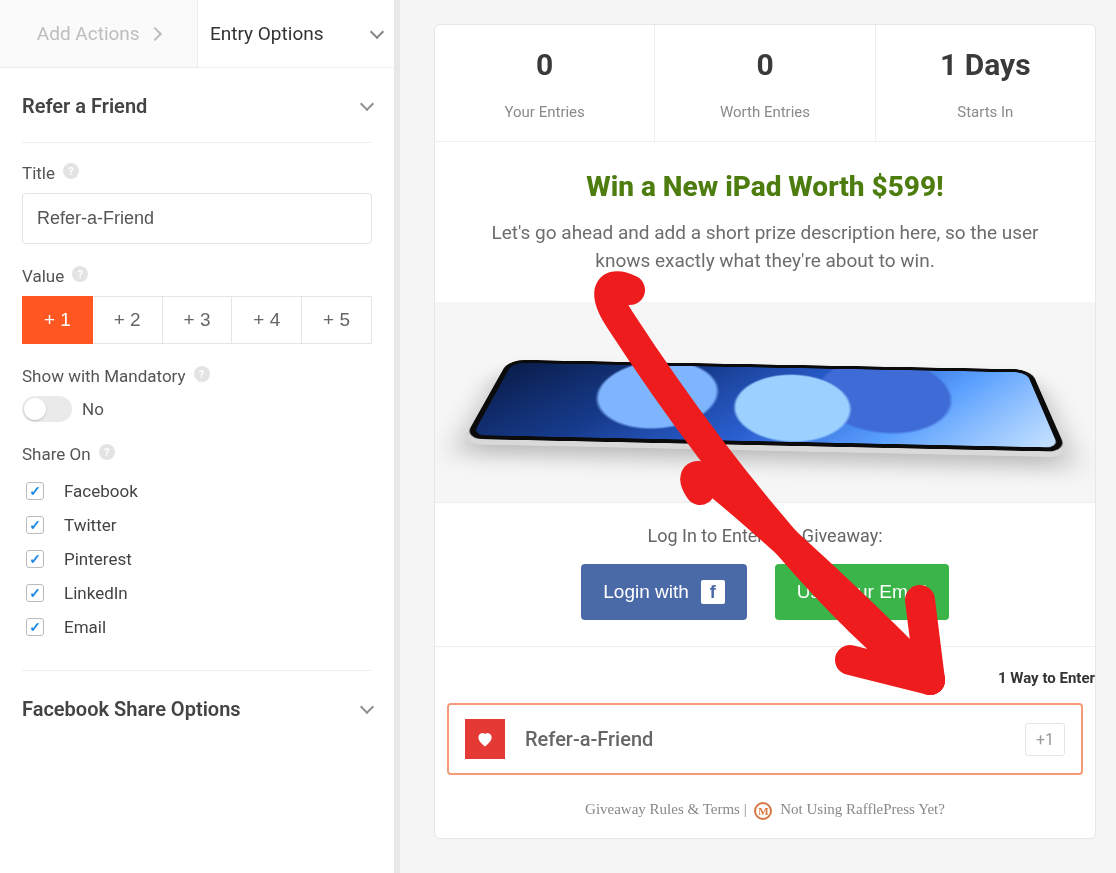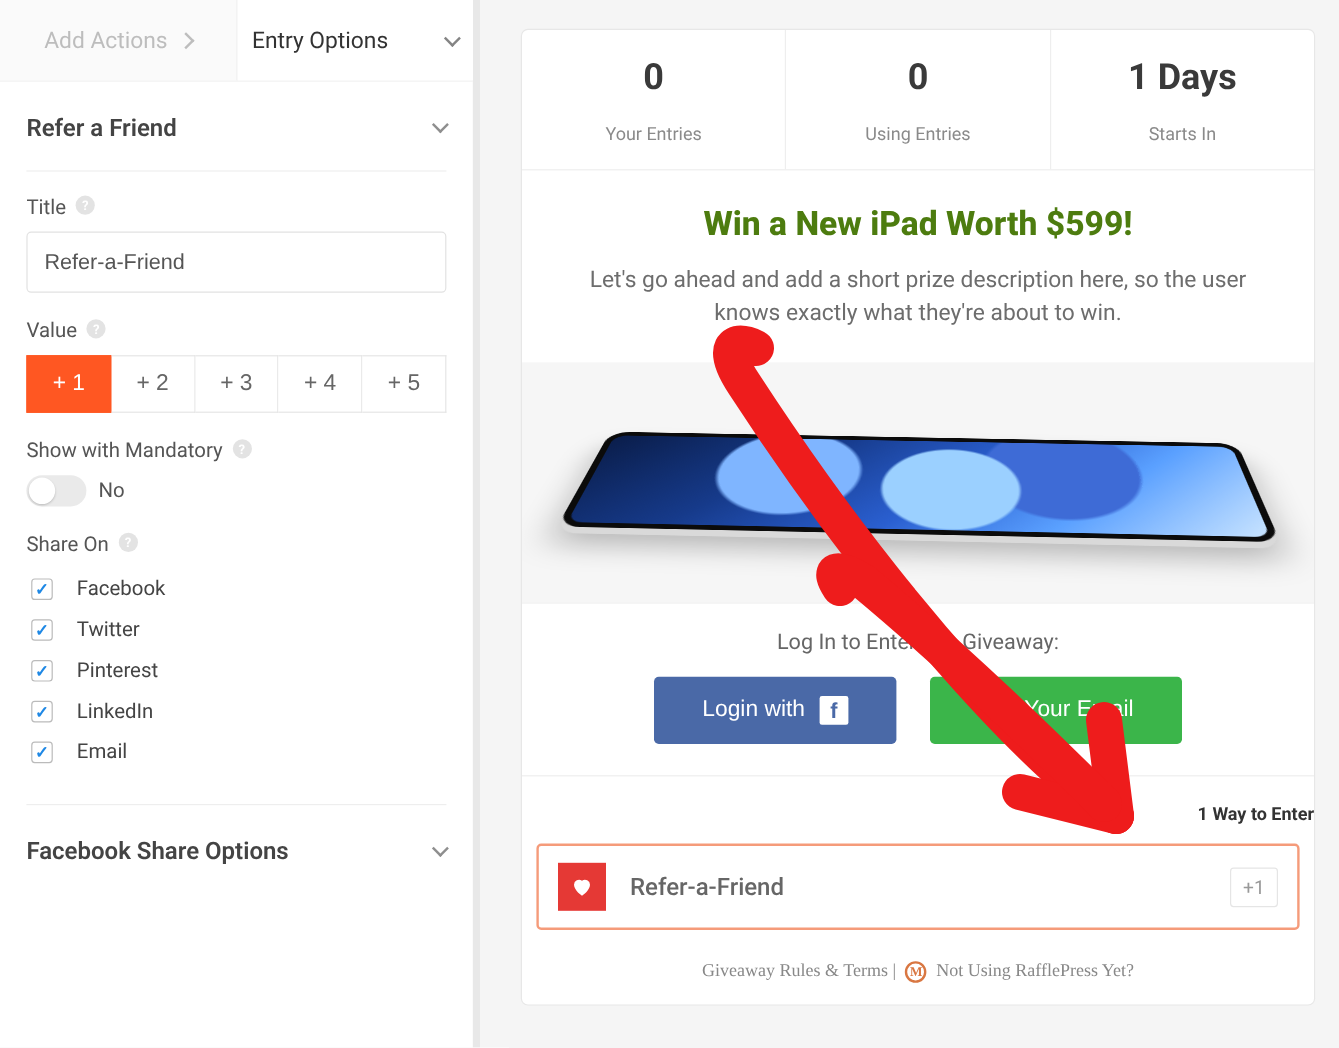--- a/index.html
+++ b/index.html
@@ -90,21 +90,21 @@
       radial-gradient(circle at 30% 40%, #7fb5ff 0 15%, transparent 16%),
       radial-gradient(circle at 55% 55%, #9bd0ff 0 18%, transparent 19%),
       radial-gradient(circle at 72% 35%, #3e6bd6 0 16%, transparent 17%),
       linear-gradient(135deg,#0a1d4a 0%,#163a8a 30%,#2a5fd0 55%,#5aa0ff 75%,#c9e4ff 100%);
     border:6px solid #0b0b0b;
     box-shadow: 0 10px 0 -2px #d9d9d9, 0 22px 30px rgba(0,0,0,.25);
   }
   .login-block { padding:22px 10px 26px; text-align:center; border-top:1px solid #eee;}
   .login-msg { font-size:18px; color:#666; margin-bottom:18px;}
   .login-btns { display:flex; gap:28px; justify-content:center; }
-  .btn { padding:16px 40px; border-radius:4px; font-size:19px; color:#fff; border:none; cursor:pointer; display:flex; align-items:center; gap:12px;}
+  .btn { padding:16px 22px; border-radius:4px; font-size:19px; color:#fff; border:none; cursor:pointer; display:flex; align-items:center; gap:12px;}
   .btn-fb { background:#4a69a7; }
   .btn-email { background:#3bb54a; }
   .fb-square { width:24px; height:24px; background:#fff; color:#4a69a7; font-weight:900; font-size:18px; display:flex; align-items:center; justify-content:center; border-radius:2px;}
   .ways-head { text-align:right; font-size:15px; font-weight:700; color:#333; padding:22px 0 16px; border-top:1px solid #eee;}
   .entry-row {
     margin:0 12px 16px; border:2px solid #f59b7a; border-radius:4px;
     display:flex; align-items:center; padding:14px 16px; gap:20px;
   }
   .heart-box { width:40px; height:40px; background:#e53935; display:flex; align-items:center; justify-content:center; color:#fff; font-size:20px;}
   .entry-label { flex:1; font-size:20px; color:#666; font-weight:500;}
@@ -211,21 +211,21 @@
 
   <main class="preview-wrap">
     <div class="card">
       <div class="stats" id="stats-row">
           <div class="stat">
             <div class="stat-num">0</div>
             <div class="stat-lab">Your Entries</div>
           </div>
           <div class="stat">
             <div class="stat-num">0</div>
-            <div class="stat-lab">Using Entries</div>
+            <div class="stat-lab">Worth Entries</div>
           </div>
           <div class="stat">
             <div class="stat-num">1 Days</div>
             <div class="stat-lab">Starts In</div>
           </div>
         </div>
 
       <div class="card-body">
         <h1 class="title-h">Win a New iPad Worth $599!</h1>
         <p class="desc">Let's go ahead and add a short prize description here, so the user knows exactly what they're about to win.</p>

